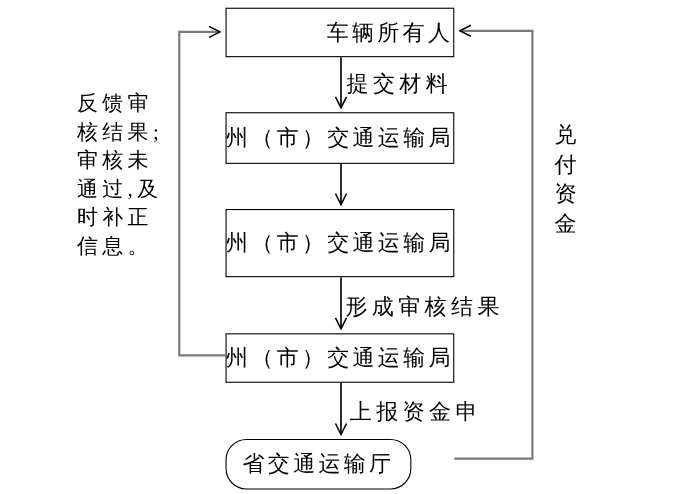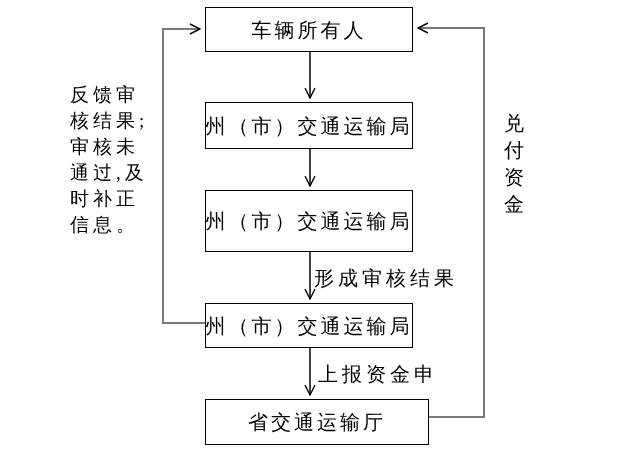--- a/index.html
+++ b/index.html
@@ -31,25 +31,25 @@
     display: flex;
     flex-direction: column;
     align-items: center;
     justify-content: center;
     text-align: center;
     font-size: 20px;
     letter-spacing: 3px;
     line-height: 28px;
     white-space: nowrap;
   }
-  .box-1 { left: 205px; top: 7px;   width: 208px; height: 45px; }
+  .box-1 { left: 205px; top: 7px;   width: 208px; height: 45px; align-items: flex-end; }
   .box-2 { left: 205px; top: 102px; width: 208px; height: 47px; }
   .box-3 { left: 205px; top: 190px; width: 208px; height: 62px; line-height: 29px; }
   .box-4 { left: 205px; top: 303px; width: 208px; height: 45px; }
-  .box-5 { left: 205px; top: 399px; width: 224px; height: 46px; }
+  .box-5 { left: 205px; top: 399px; width: 169px; height: 46px; border-radius: 19px; }
   .edge-label {
     position: absolute;
     font-size: 20px;
     letter-spacing: 4px;
     white-space: nowrap;
   }
   .edge-label-1 { left: 315px; top: 63px; }
   .edge-label-2 { left: 314px; top: 265px; }
   .edge-label-3 { left: 318px; top: 361px; }
   .left-note {
@@ -105,20 +105,21 @@
   </div>
 
   <div class="box box-4">
     <span>州（市）交通运输局</span>
   </div>
 
   <div class="box box-5">
     <span>省交通运输厅</span>
   </div>
 
+  <div class="edge-label edge-label-1">提交材料</div>
   <div class="edge-label edge-label-3">上报资金申</div>
   <div class="edge-label edge-label-2">形成审核结果</div>
 
   <div class="left-note">
     <div>反馈审</div>
     <div>核结果;</div>
     <div>审核未</div>
     <div>通过,及</div>
     <div>时补正</div>
     <div>信息。</div>

